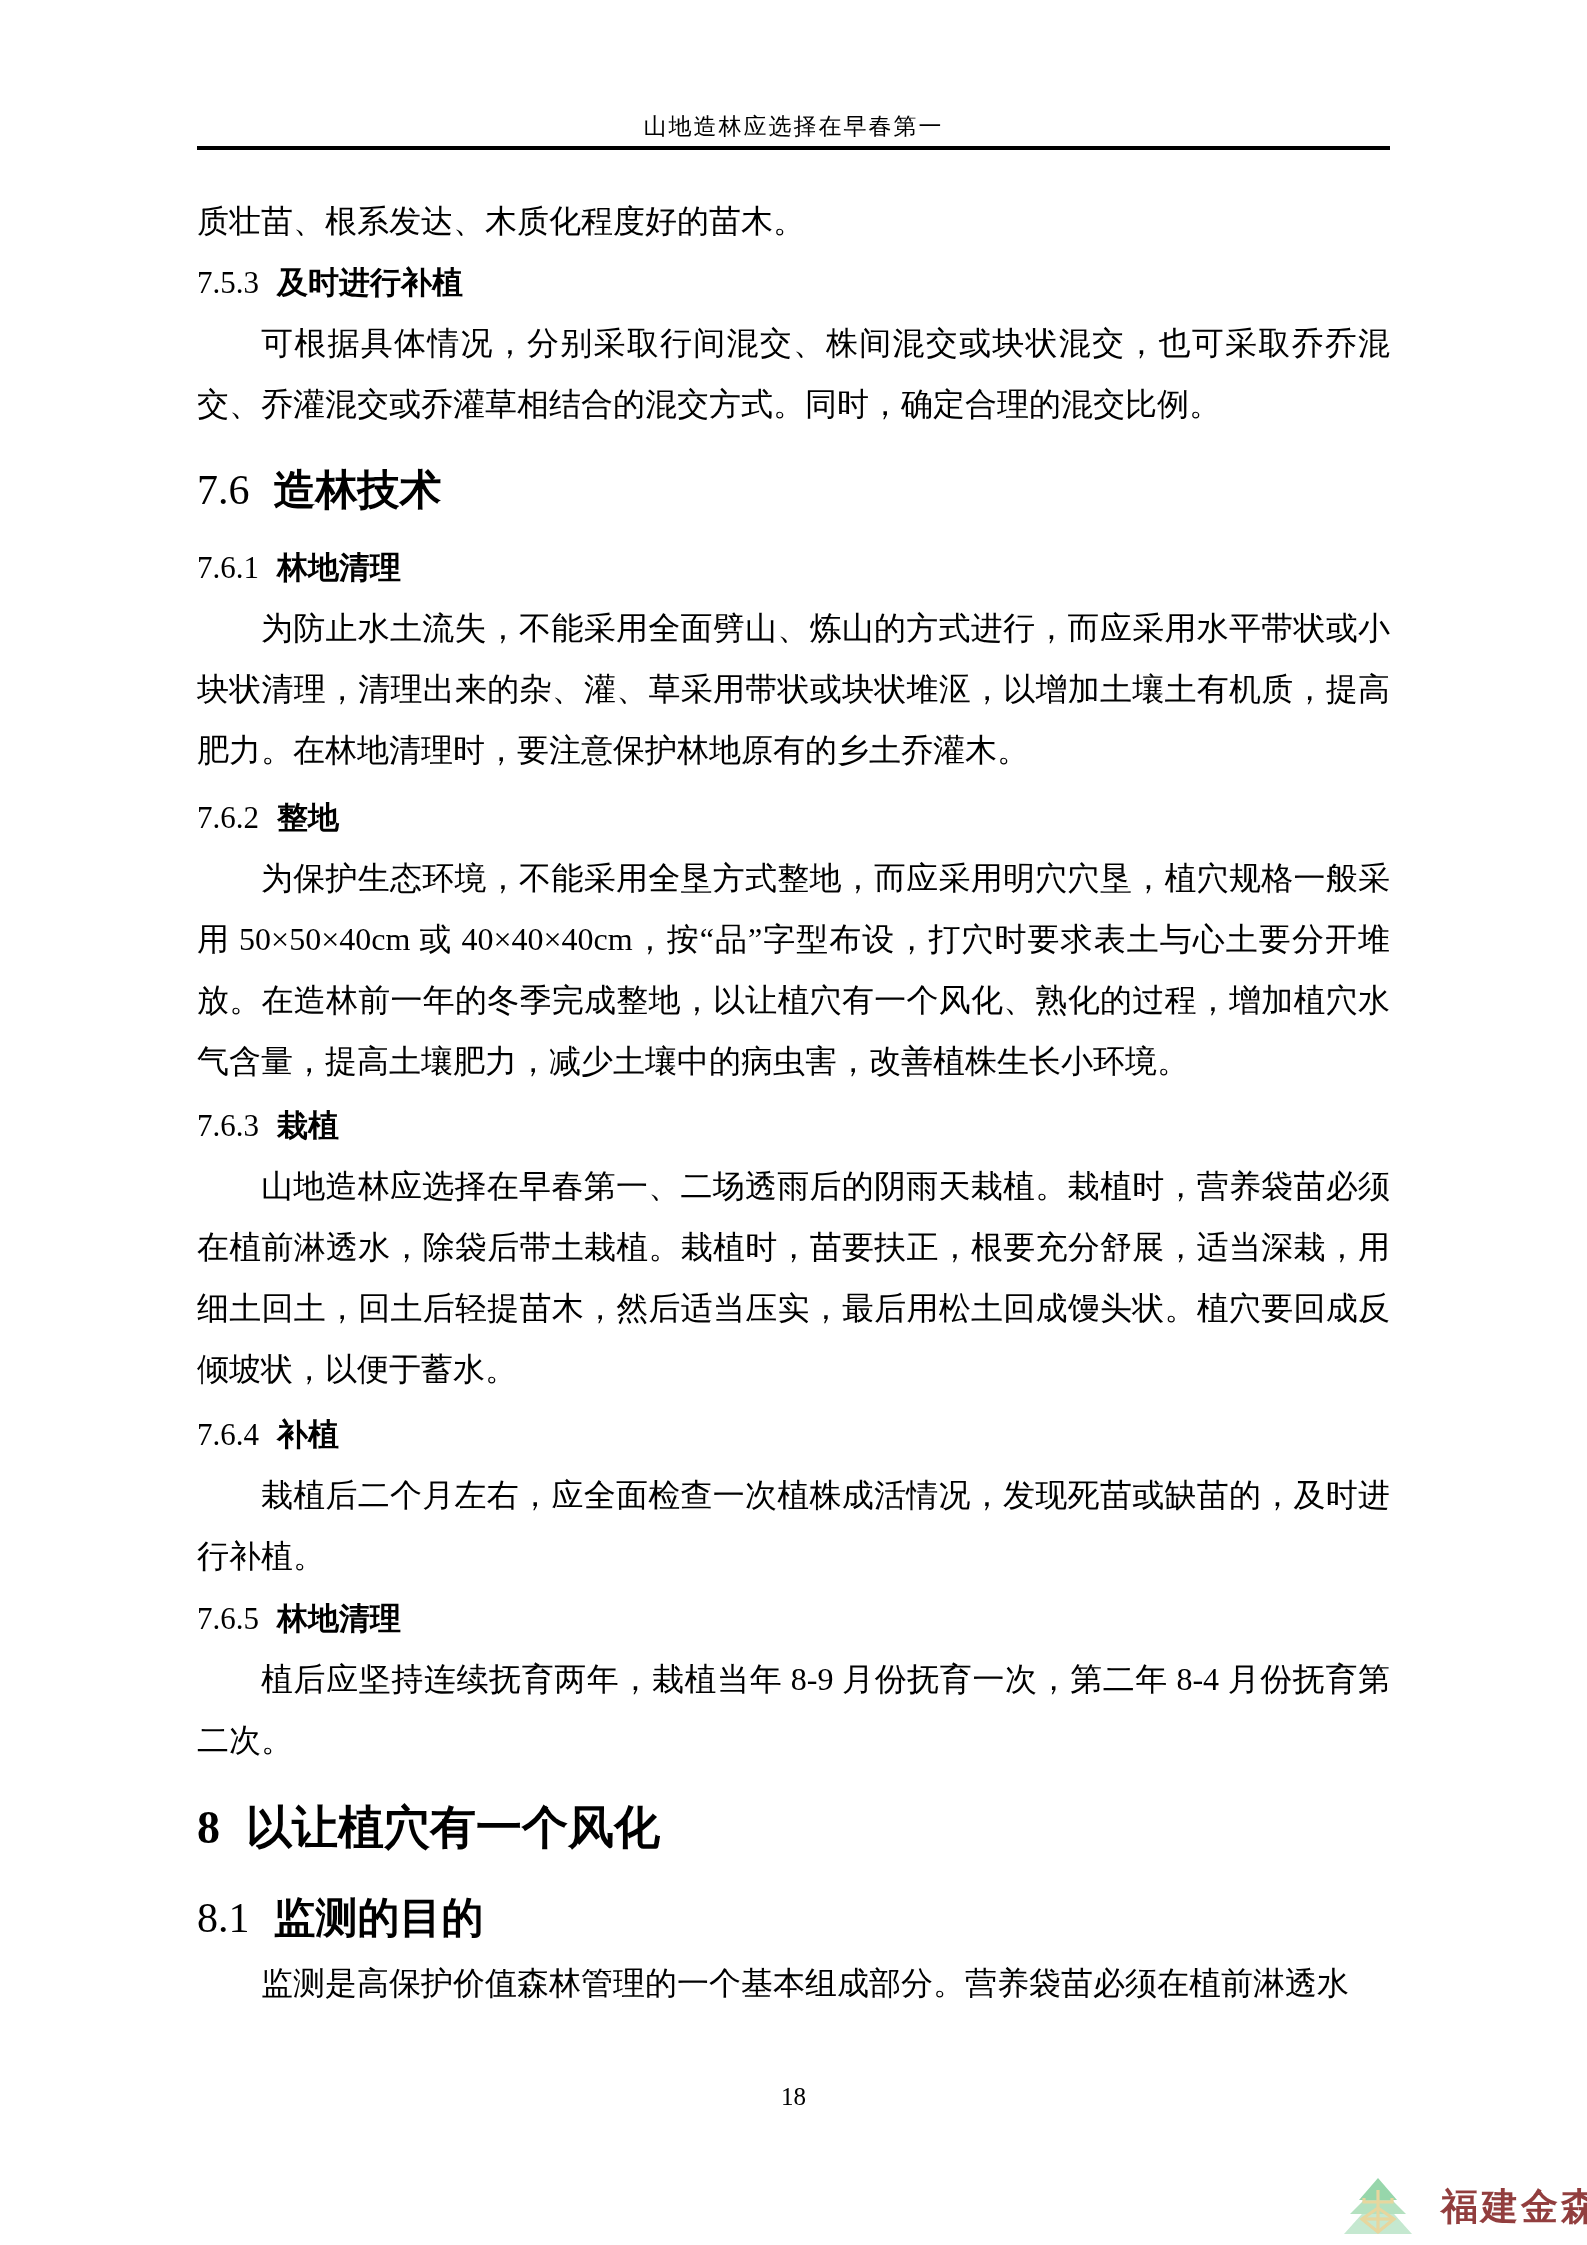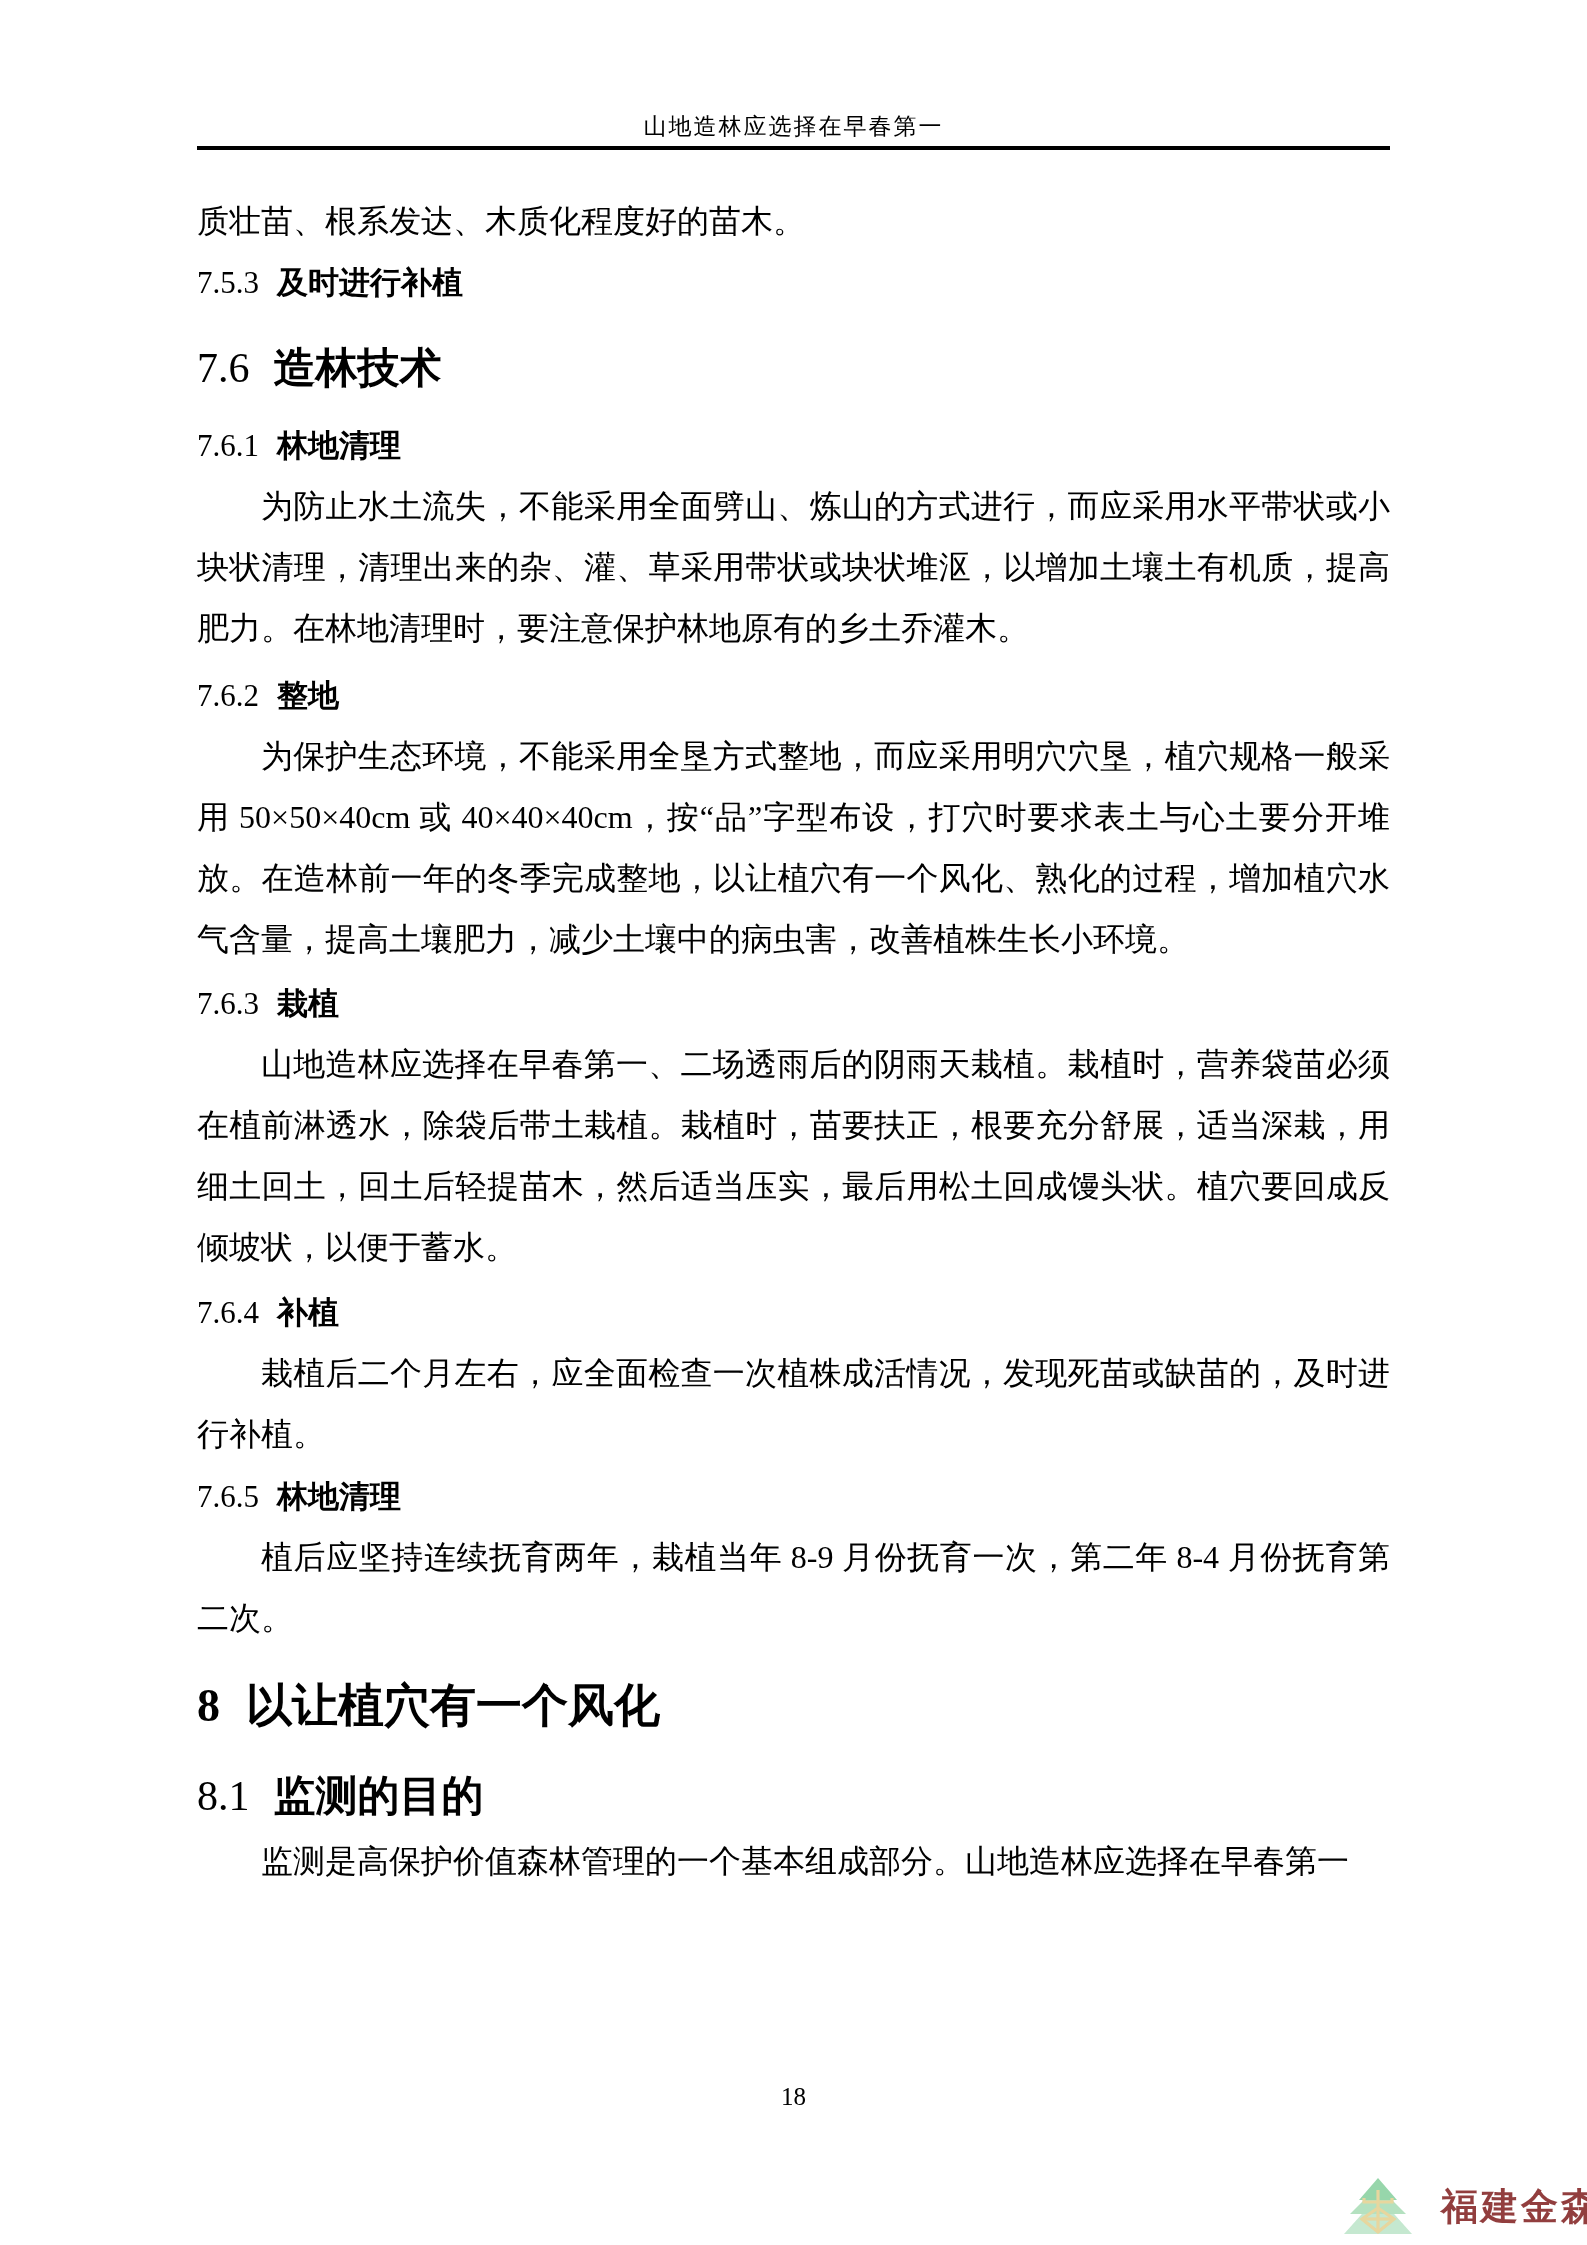--- a/index.html
+++ b/index.html
@@ -107,20 +107,21 @@
 
   <div class="running-header">山地造林应选择在早春第一</div>
   <div class="header-rule"></div>
 
   <main class="content">
 
     <p class="cont">质壮苗、根系发达、木质化程度好的苗木。</p>
 
     <h3 class="h3"><span class="hnum">7.5.3</span><span class="httl">及时进行补植</span></h3>
 
+    <p>可根据具体情况，分别采取行间混交、株间混交或块状混交，也可采取乔乔混交、乔灌混交或乔灌草相结合的混交方式。同时，确定合理的混交比例。</p>
 
     <h2 class="h2 mt20"><span class="hnum">7.6</span><span class="httl">造林技术</span></h2>
 
     <h3 class="h3 mt12"><span class="hnum">7.6.1</span><span class="httl">林地清理</span></h3>
 
     <p class="mt6">为防止水土流失，不能采用全面劈山、炼山的方式进行，而应采用水平带状或小块状清理，清理出来的杂、灌、草采用带状或块状堆沤，以增加土壤土有机质，提高肥力。在林地清理时，要注意保护林地原有的乡土乔灌木。</p>
 
     <h3 class="h3 mt6"><span class="hnum">7.6.2</span><span class="httl">整地</span></h3>
 
     <p class="mt4">为保护生态环境，不能采用全垦方式整地，而应采用明穴穴垦，植穴规格一般采用 50×50×40cm 或 40×40×40cm，按“品”字型布设，打穴时要求表土与心土要分开堆放。在造林前一年的冬季完成整地，以让植穴有一个风化、熟化的过程，增加植穴水气含量，提高土壤肥力，减少土壤中的病虫害，改善植株生长小环境。</p>
@@ -134,21 +135,21 @@
     <p class="mt2">栽植后二个月左右，应全面检查一次植株成活情况，发现死苗或缺苗的，及时进行补植。</p>
 
     <h3 class="h3 mt1"><span class="hnum">7.6.5</span><span class="httl">林地清理</span></h3>
 
     <p>植后应坚持连续抚育两年，栽植当年 8-9 月份抚育一次，第二年 8-4 月份抚育第二次。</p>
 
     <h1 class="h1 mt15"><span class="hnum">8</span><span class="httl">以让植穴有一个风化</span></h1>
 
     <h2 class="h2 mt14"><span class="hnum">8.1</span><span class="httl">监测的目的</span></h2>
 
-    <p class="mt12">监测是高保护价值森林管理的一个基本组成部分。山地造林应选择在早春第一</p>
+    <p class="mt12">监测是高保护价值森林管理的一个基本组成部分。营养袋苗必须在植前淋透水</p>
 
   </main>
 
   <div class="page-number">18</div>
 
   <div class="logo">
     <svg width="68" height="58" viewBox="0 0 68 58">
       <polygon points="34,18 68,56 0,56" fill="#bce4c8"></polygon>
       <polygon points="34,8 62,36 6,36" fill="#a8dcb6"></polygon>
       <polygon points="34,0 53,22 15,22" fill="#85cf9d"></polygon>

